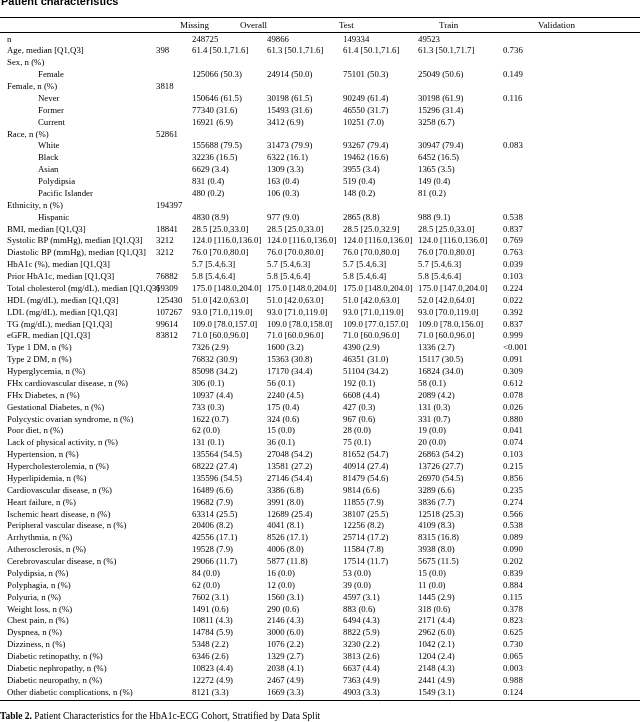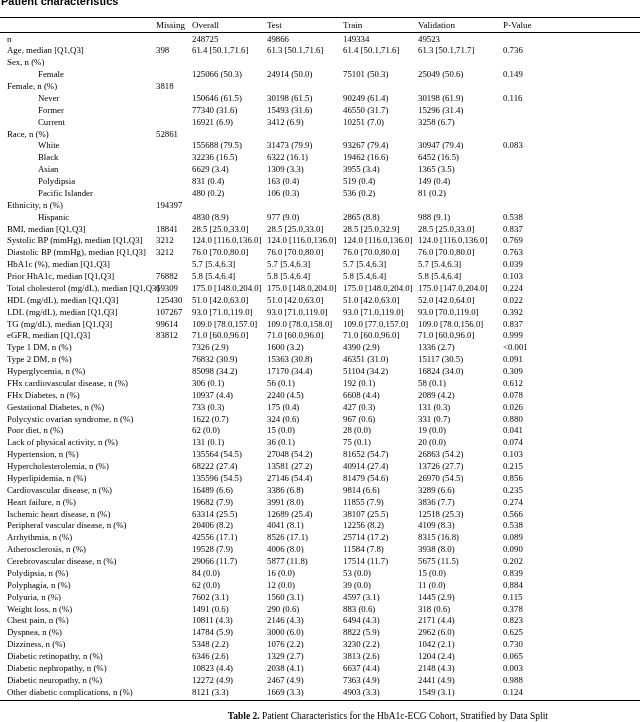--- a/index.html
+++ b/index.html
@@ -15,33 +15,33 @@
   .rule{position:absolute;left:0;width:640px;background:#000;}
   .toprule{top:17px;height:1.4px;}
   .midrule{top:32px;height:1px;}
   .bottomrule{top:699.5px;height:1.8px;}
   .grid{
     display:grid;
     grid-template-columns:156px 36px 75px 76px 75px 85px auto;
   }
   .thead{
     position:absolute;top:19px;left:0;width:640px;height:13px;
-    font-size:9px;line-height:13px;
+    font-size:9px;line-height:13px;gap:24px;
   }
   .tbody{
     position:absolute;top:33.5px;left:0;width:640px;
     font-size:8.8px;
   }
   .trow{height:11.89px;line-height:11.89px;}
   .cell{white-space:nowrap;overflow:visible;}
   .label-cell{padding-left:7px;}
   .indent .label-cell{padding-left:38px;}
   .caption{
     position:absolute;top:711px;left:0;width:548px;
-    text-align:right;font-size:9.5px;white-space:nowrap;
+    text-align:left;font-size:9.5px;white-space:nowrap;
   }
   .caption b{font-weight:bold;}
 </style>
 </head>
 <body>
 
 <div id="page">
 
   <div class="title">Patient characteristics</div>
 
@@ -188,21 +188,21 @@
     <div class="cell">519 (0.4)</div>
     <div class="cell">149 (0.4)</div>
     <div class="cell"></div>
   </div>
 
   <div class="trow grid indent">
     <div class="cell label-cell">Pacific Islander</div>
     <div class="cell"></div>
     <div class="cell">480 (0.2)</div>
     <div class="cell">106 (0.3)</div>
-    <div class="cell">536 (0.2)</div>
+    <div class="cell">148 (0.2)</div>
     <div class="cell">81 (0.2)</div>
     <div class="cell"></div>
   </div>
 
   <div class="trow grid">
     <div class="cell label-cell">Ethnicity, n (%)</div>
     <div class="cell">194397</div>
     <div class="cell"></div>
     <div class="cell"></div>
     <div class="cell"></div>

